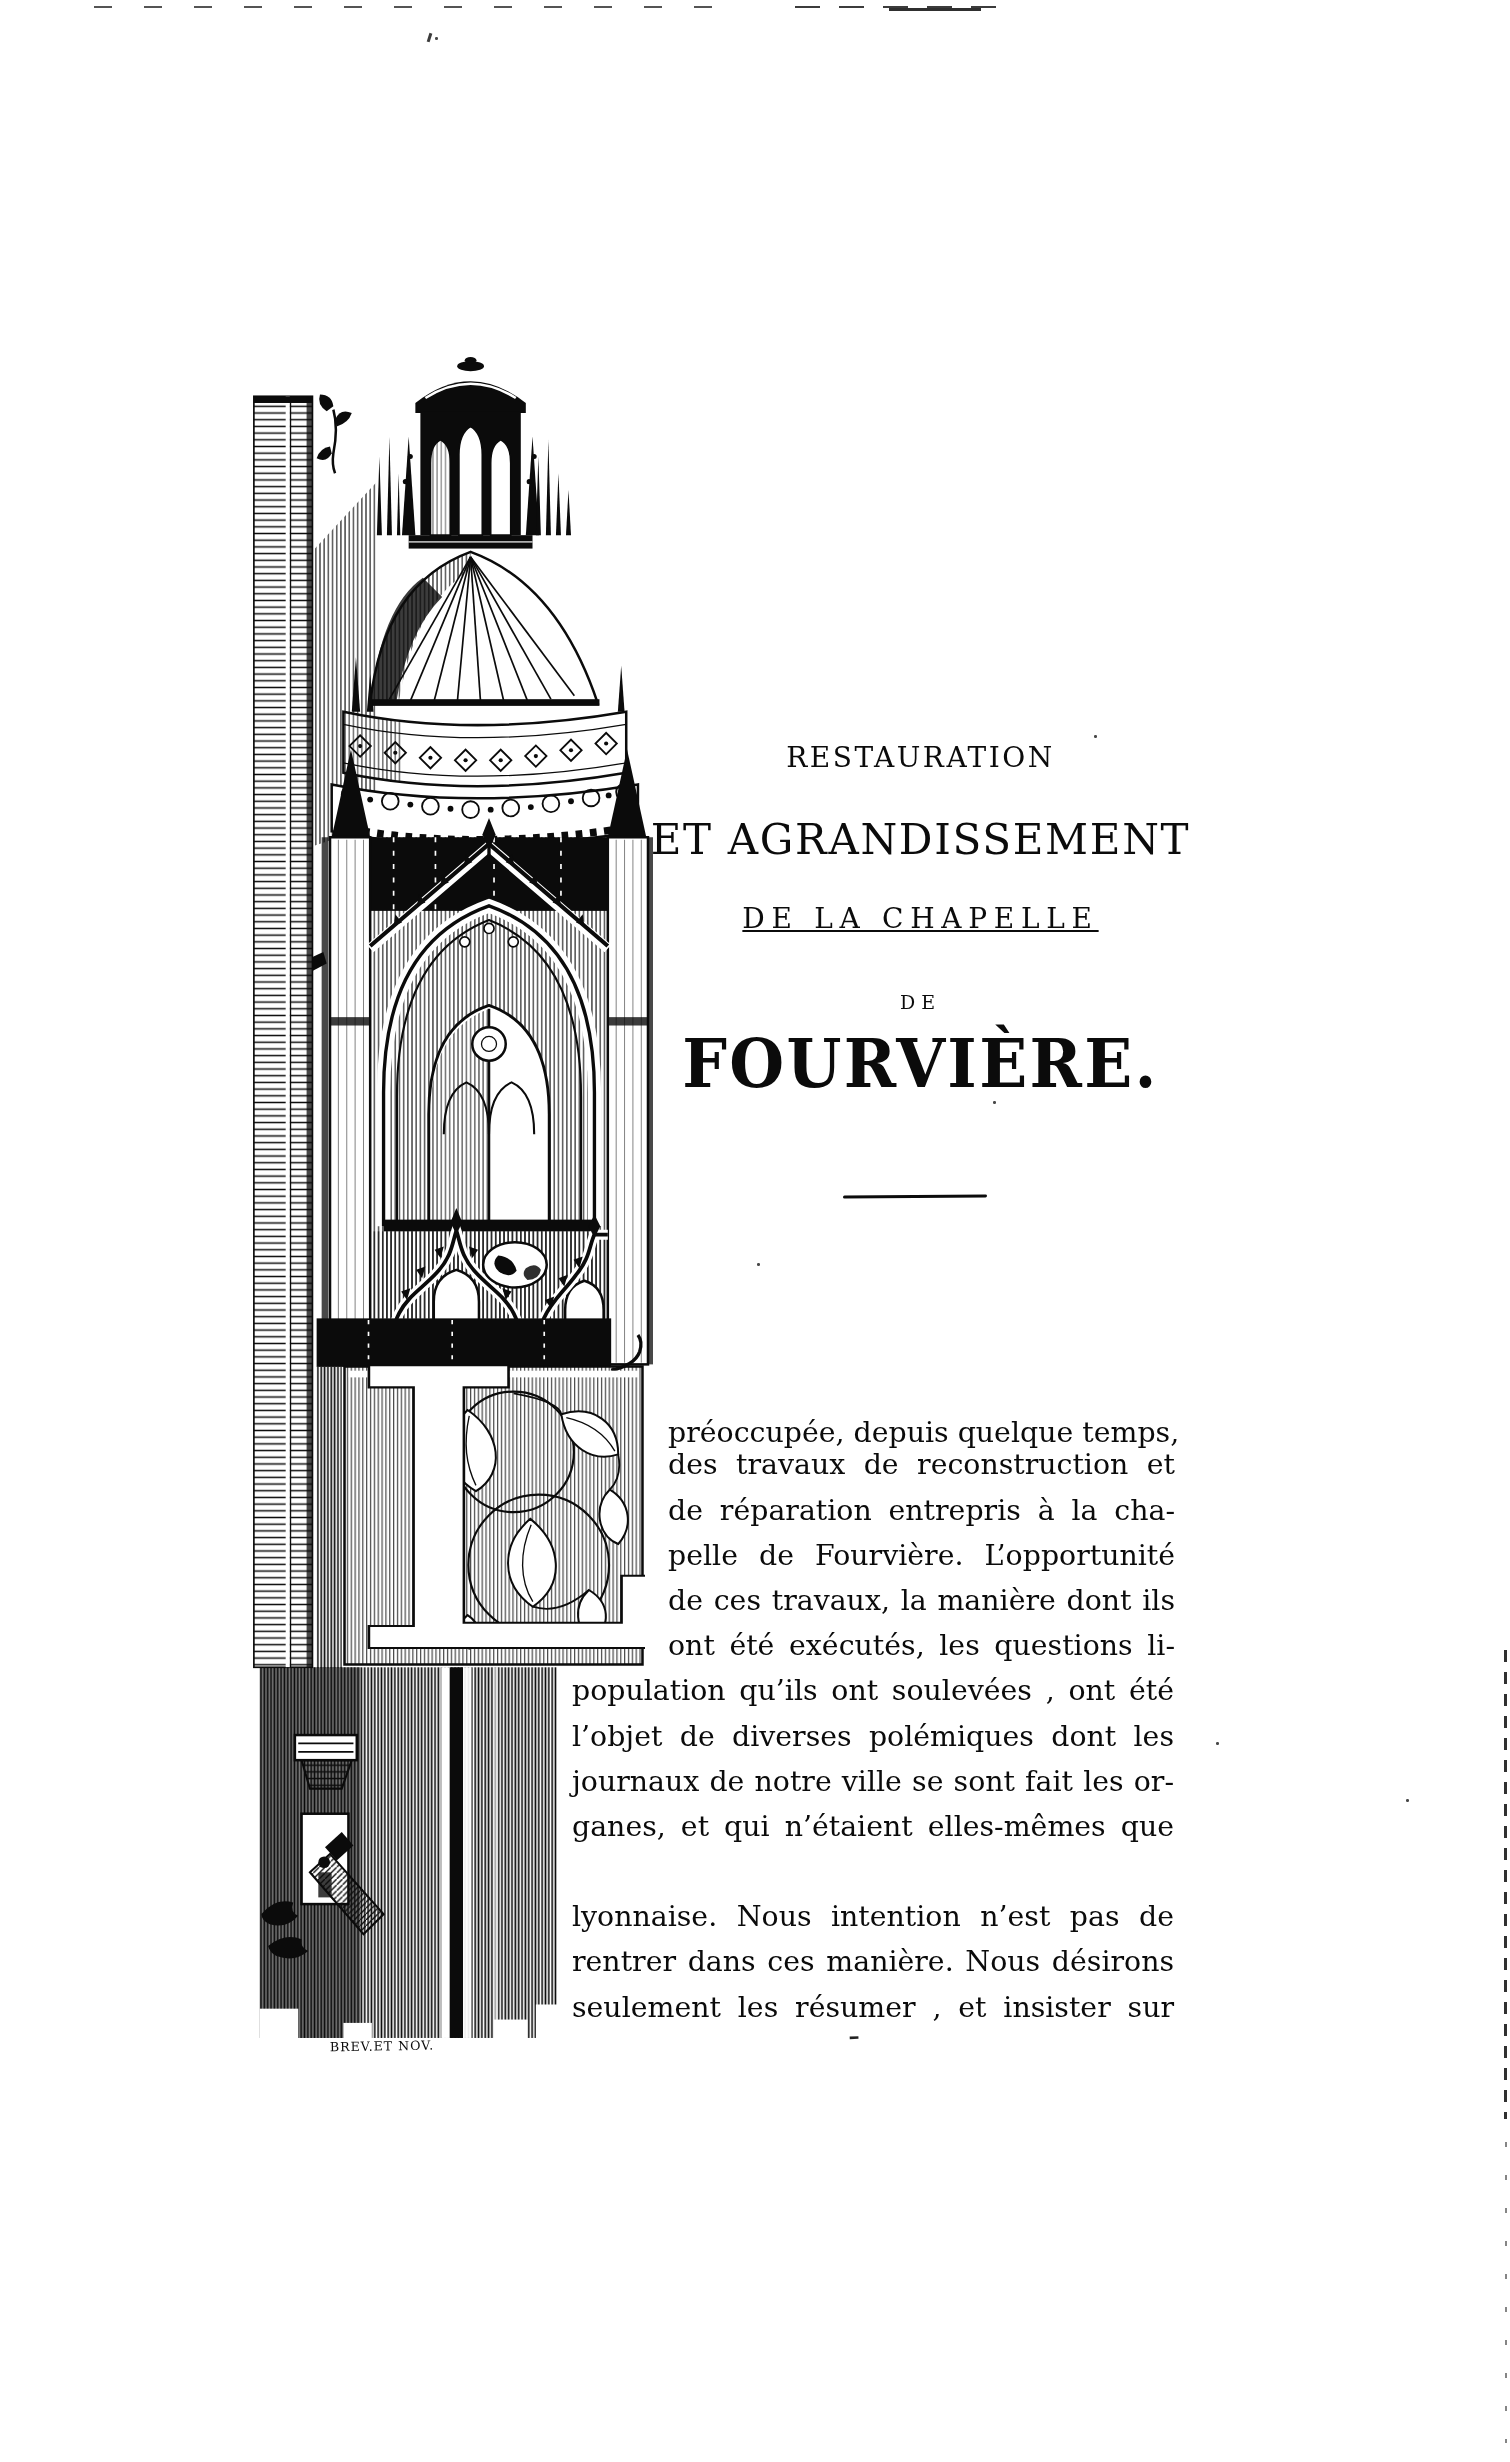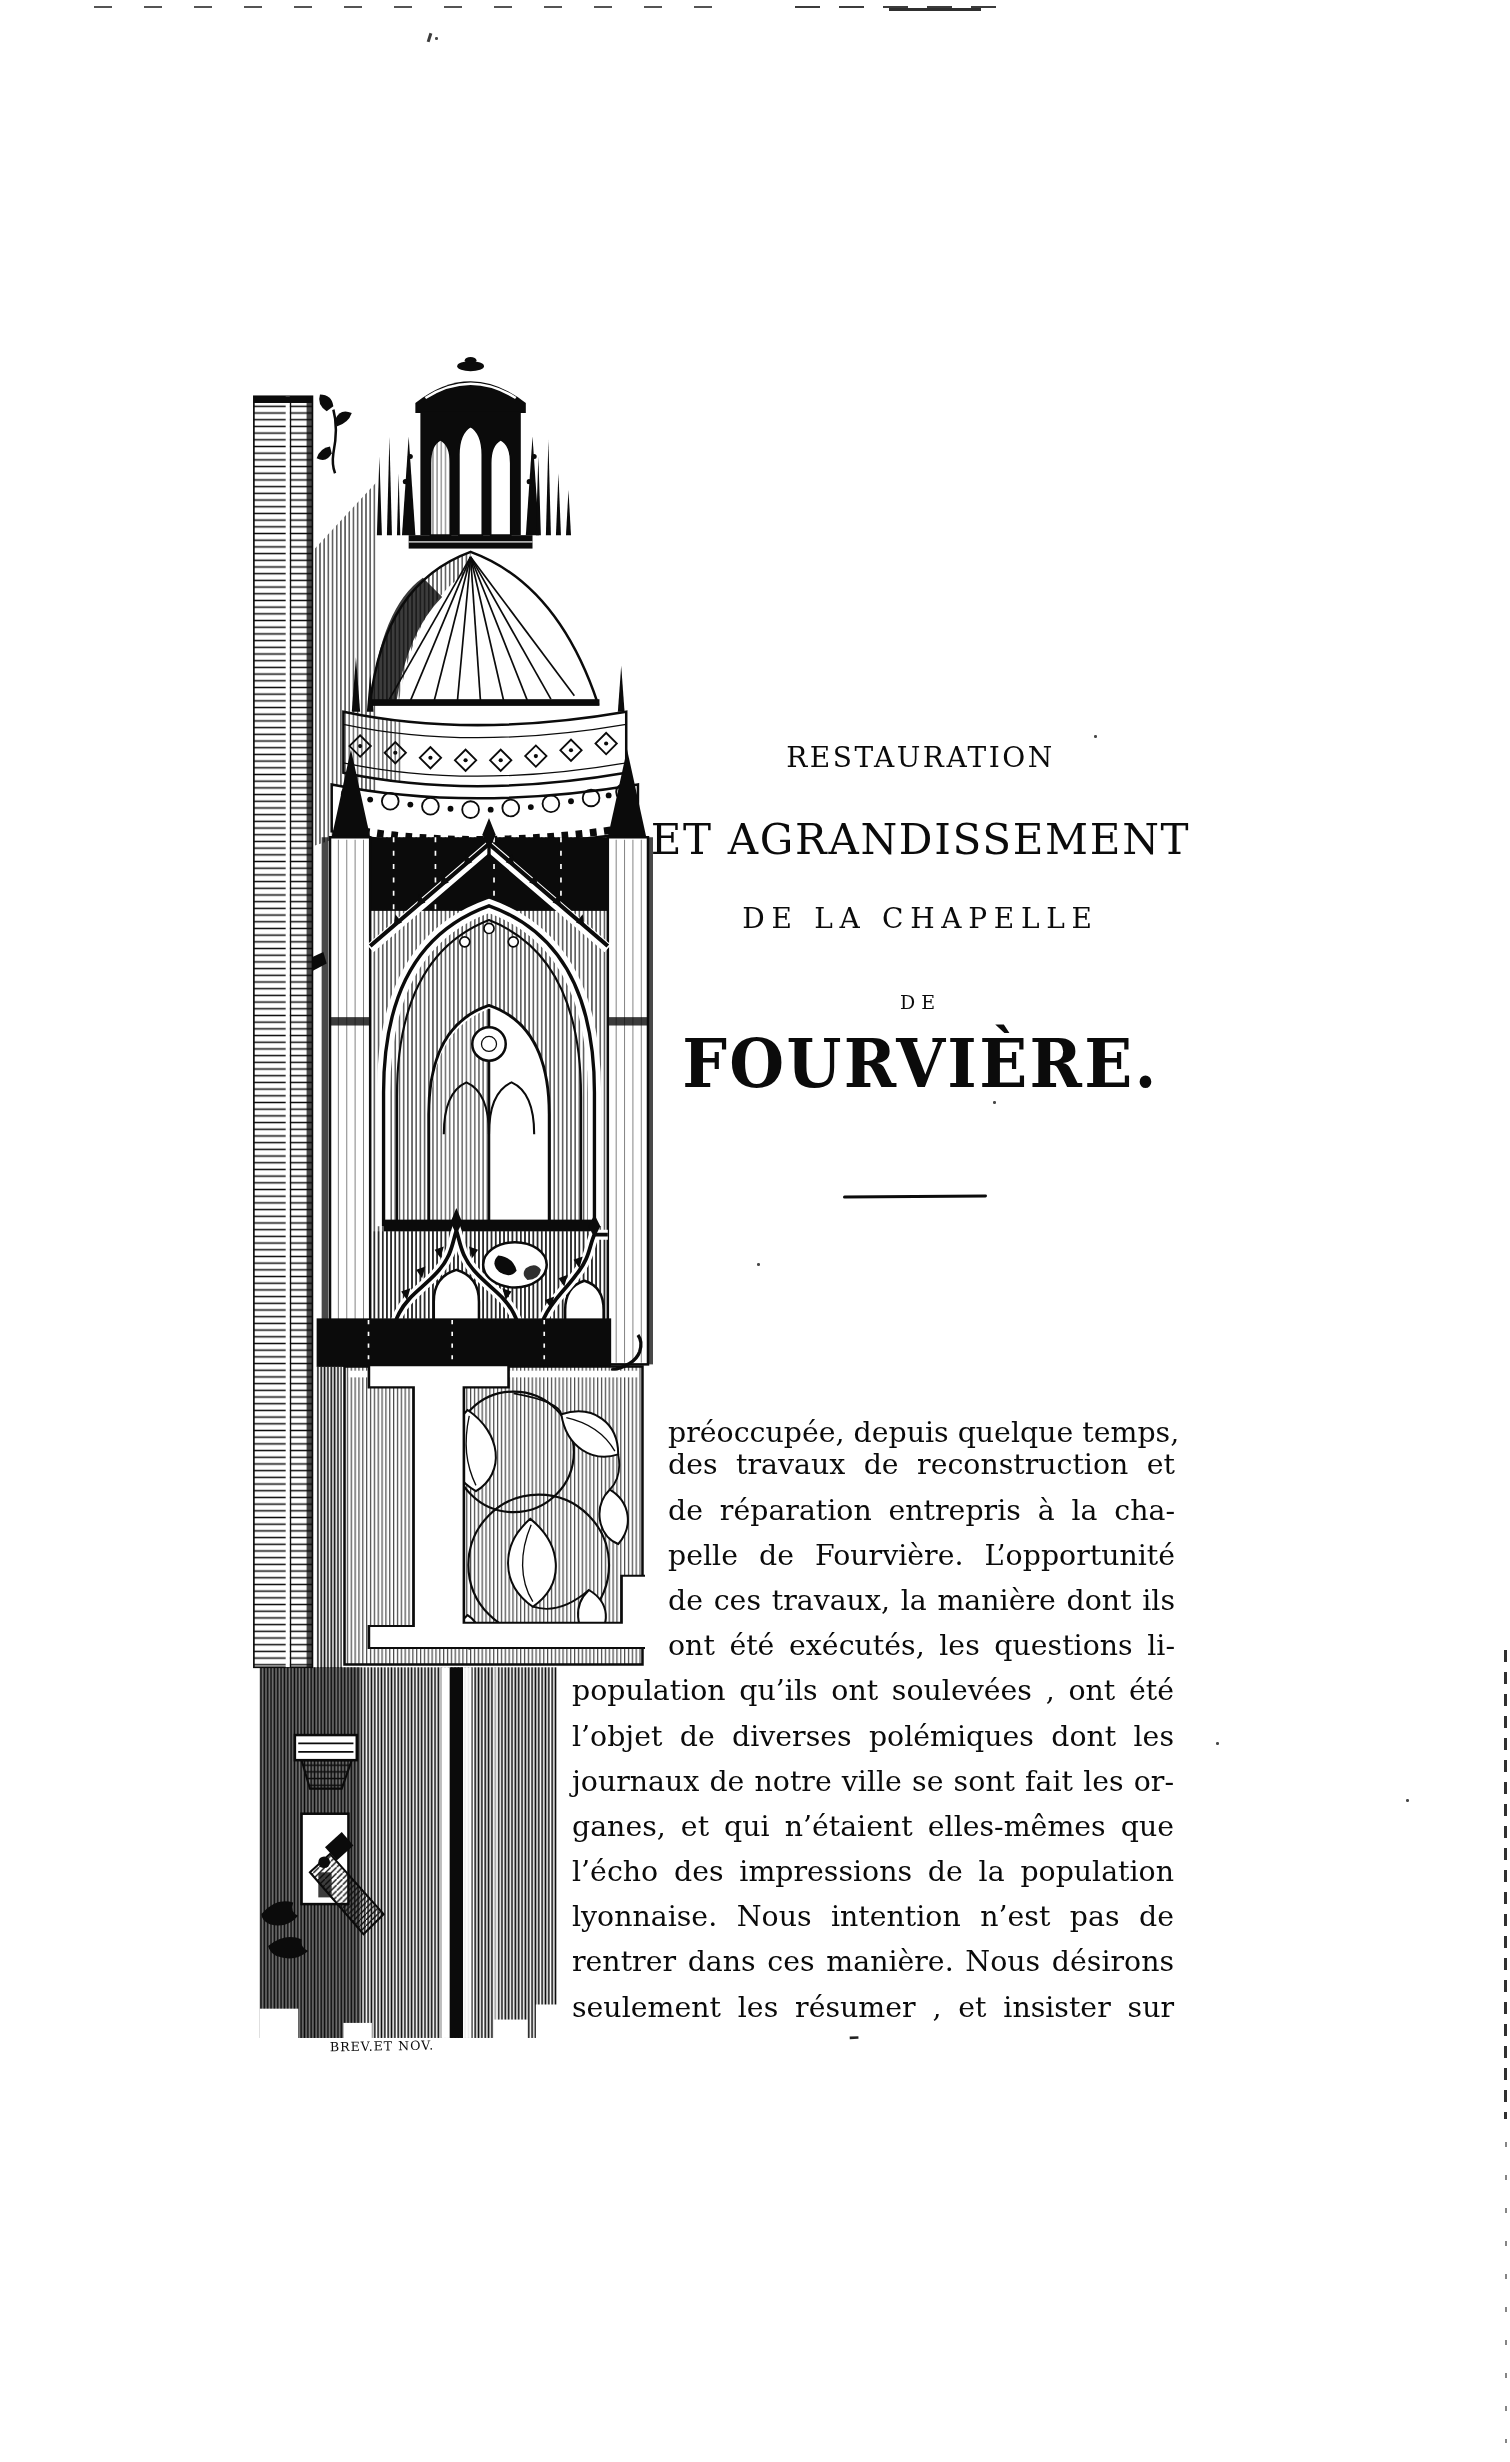--- a/index.html
+++ b/index.html
@@ -2,21 +2,21 @@
 <html style="font-size:13.4px"><head>
 <meta charset="utf-8">
 <style>
   html,body{margin:0;padding:0;background:#ffffff;}
   .page{position:relative;width:1510px;height:2462px;background:#fff;overflow:hidden;
         font-family:"DejaVu Serif", serif;color:#0b0b0b;}
   
   .tline{position:absolute;left:626px;width:589px;text-align:center;white-space:nowrap;}
   .t1{top:741px;font-size:28px;letter-spacing:2.5px;}
   .t2{top:815px;font-size:42px;letter-spacing:1.7px;}
-  .t3{top:902px;font-size:28px;letter-spacing:6.7px;}
+  .t3{top:902px;font-size:28px;letter-spacing:6.7px;text-decoration:underline;}
   .t4{top:991px;font-size:19px;letter-spacing:5.9px;}
   .t5{top:1024px;font-size:67px;font-weight:bold;letter-spacing:2.5px;transform:scaleX(.94);}
   .rule{position:absolute;left:843px;top:1195px;width:144px;height:2.9px;background:#0b0b0b;
         transform:rotate(-.5deg);border-radius:1.7px;}
   
   .line{position:absolute;height:45px;line-height:45px;font-size:28.4px;
         text-align:justify;text-align-last:justify;white-space:nowrap;}
   .ind{left:668px;width:507px;}
   .full{left:572px;width:602px;}
   .sc{font-variant:small-caps;letter-spacing:1.3px;}
@@ -351,21 +351,20 @@
   <div class="line ind" style="top:1410px">préoccupée, depuis quelque temps,</div>
   <div class="line ind" style="top:1442px">des travaux de reconstruction et</div>
   <div class="line ind" style="top:1488px">de réparation entrepris à la cha-</div>
   <div class="line ind" style="top:1533px">pelle de Fourvière. L’opportunité</div>
   <div class="line ind" style="top:1578px">de ces travaux, la manière dont ils</div>
   <div class="line ind" style="top:1623px">ont été exécutés, les questions li-</div>
   <div class="line full" style="top:1668px">population qu’ils ont soulevées , ont été</div>
   <div class="line full" style="top:1714px">l’objet de diverses polémiques dont les</div>
   <div class="line full" style="top:1759px">journaux de notre ville se sont fait les or-</div>
   <div class="line full" style="top:1804px">ganes, et qui n’étaient elles-mêmes que</div>
-  <div class="line full" style="top:1849px">l’écho des impressions de la population</div>
   <div class="line full" style="top:1894px">lyonnaise. Nous intention n’est pas de</div>
   <div class="line full" style="top:1939px">rentrer dans ces manière. Nous désirons</div>
   <div class="line full" style="top:1985px">seulement les résumer , et insister sur</div>
   <div class="catchword">-</div>
 
   <div class="art topline"></div>
   <div class="art topline2"></div>
   <div class="art topdash"></div>
   <div class="art ticktl"></div>
   <div class="art rightdash"></div>

